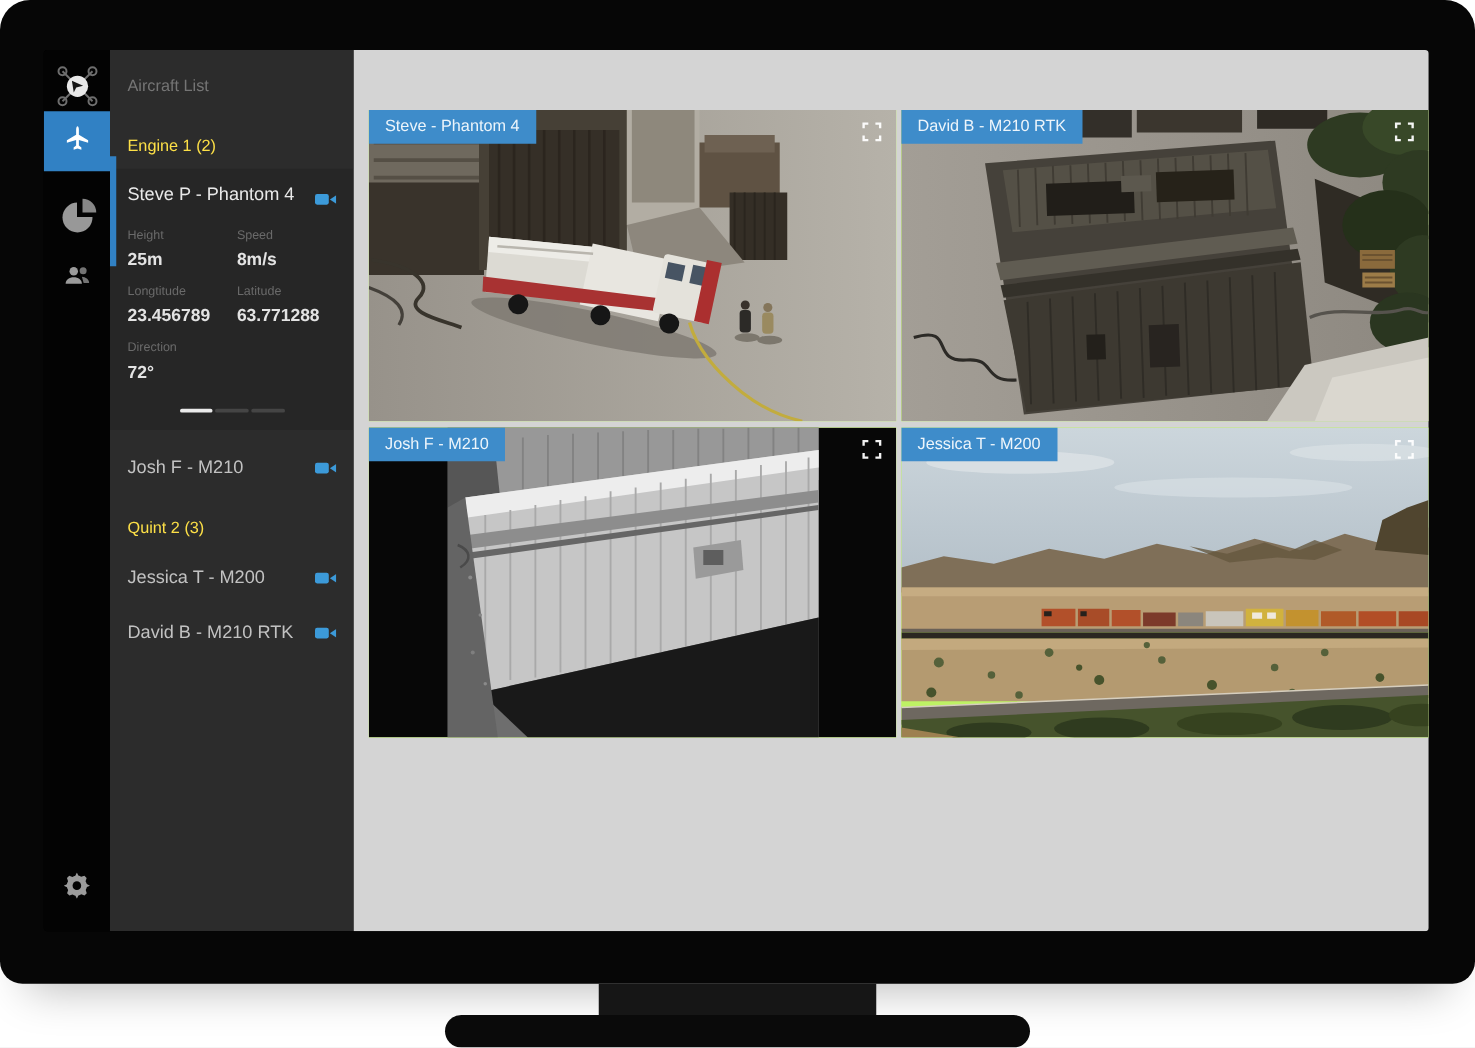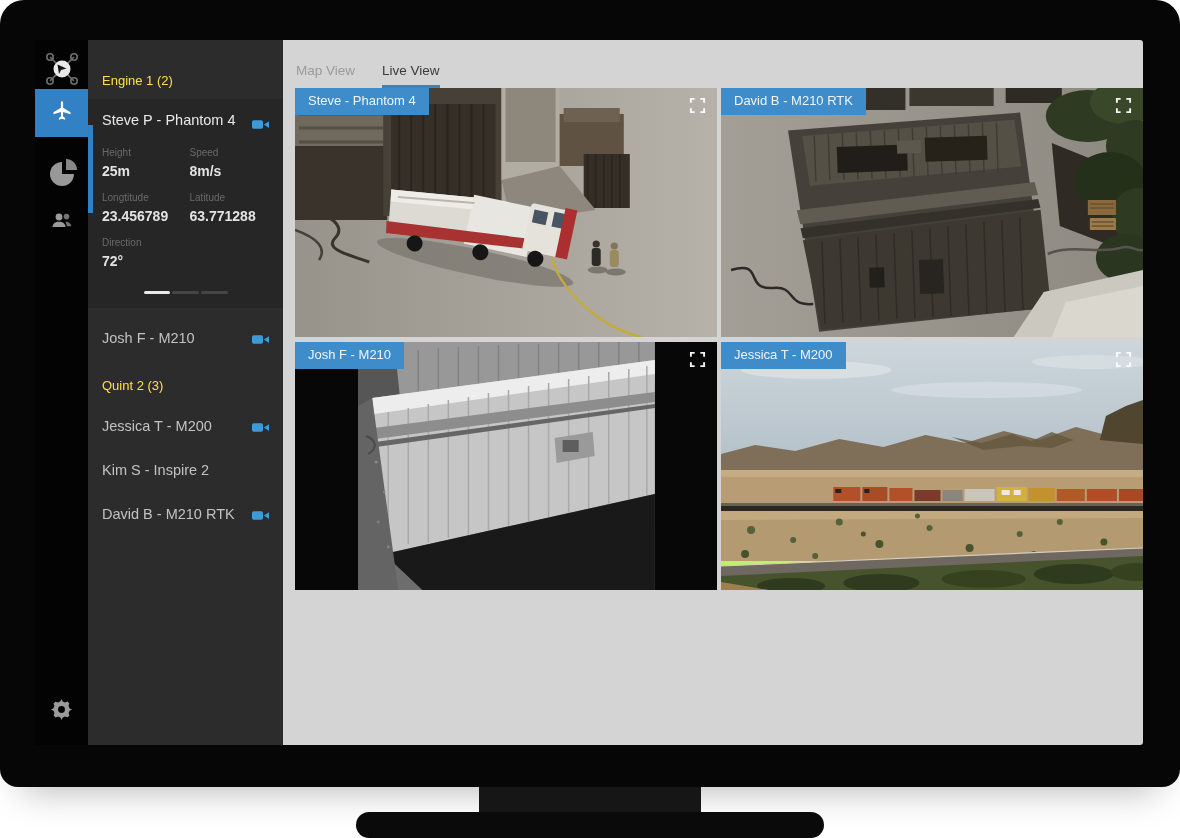--- a/index.html
+++ b/index.html
@@ -110,20 +110,21 @@
           <svg width="21" height="21" viewBox="0 0 22 22" fill="#9b9b9b">
             <path d="M11 0l1.2 2.6a8 8 0 012.4 1l2.7-.9 1.9 1.9-.9 2.7a8 8 0 011 2.4L22 11l-2.6 1.2a8 8 0 01-1 2.4l.9 2.7-1.9 1.9-2.7-.9a8 8 0 01-2.4 1L11 22l-1.2-2.6a8 8 0 01-2.4-1l-2.7.9-1.9-1.9.9-2.7a8 8 0 01-1-2.4L0 11l2.6-1.2a8 8 0 011-2.4l-.9-2.7 1.9-1.9 2.7.9a8 8 0 012.4-1z"></path>
             <circle cx="11" cy="11" r="3.6" fill="#050505"></circle>
           </svg>
         </span>
       </div>
     </aside>
 
     <aside class="sidebar">
       <div class="scroll-thumb"></div>
+      <div class="sb-header">Aircraft List</div>
 
       <div class="group-label">Engine 1 (2)</div>
 
       <div class="selected-block">
         <div class="sel-row">
           <span class="sel-name">Steve P - Phantom 4</span>
           <span class="cam">
             <svg viewBox="0 0 20 13" fill="#3c9ad9">
                 <rect x="0" y="1.5" width="13" height="10" rx="2"></rect>
                 <path d="M14 6.5 L20 2.5 V10.5 Z"></path>
@@ -174,38 +175,31 @@
       <div class="aircraft-item">
         <span>Jessica T - M200</span>
         <span class="cam">
           <svg viewBox="0 0 20 13" fill="#3c9ad9">
               <rect x="0" y="1.5" width="13" height="10" rx="2"></rect>
               <path d="M14 6.5 L20 2.5 V10.5 Z"></path>
             </svg>
         </span>
       </div>
       <div class="aircraft-item">
-        <span>Kim S - Inspire 2</span>
-      </div>
-      <div class="aircraft-item">
         <span>David B - M210 RTK</span>
         <span class="cam">
           <svg viewBox="0 0 20 13" fill="#3c9ad9">
               <rect x="0" y="1.5" width="13" height="10" rx="2"></rect>
               <path d="M14 6.5 L20 2.5 V10.5 Z"></path>
             </svg>
         </span>
       </div>
     </aside>
 
     <main class="main">
-      <div class="tabs">
-        <div class="tab">Map View</div>
-        <div class="tab active">Live View</div>
-      </div>
 
       <div class="grid">
 
         <div class="tile">
           <svg class="scene" viewBox="0 0 421 249" preserveAspectRatio="none">
             <defs>
                 <linearGradient id="s1g" x1="0" y1="0" x2="1" y2="0">
               <stop offset="0" stop-color="#97928a"></stop>
                   <stop offset="1" stop-color="#b6b2a9"></stop>
                 </linearGradient>

